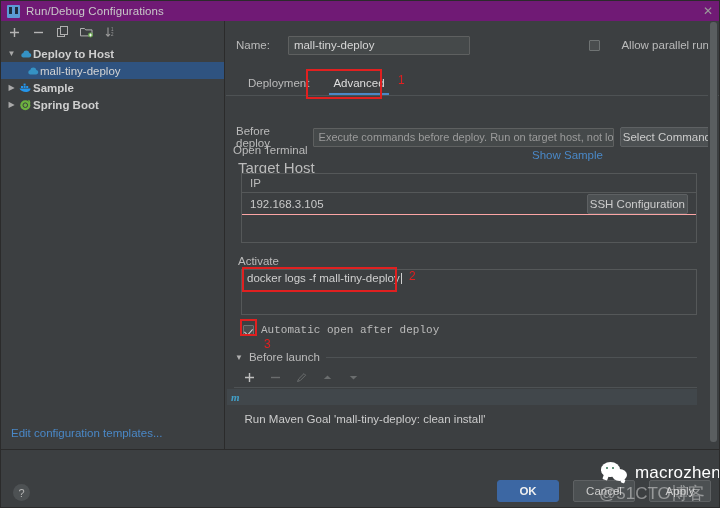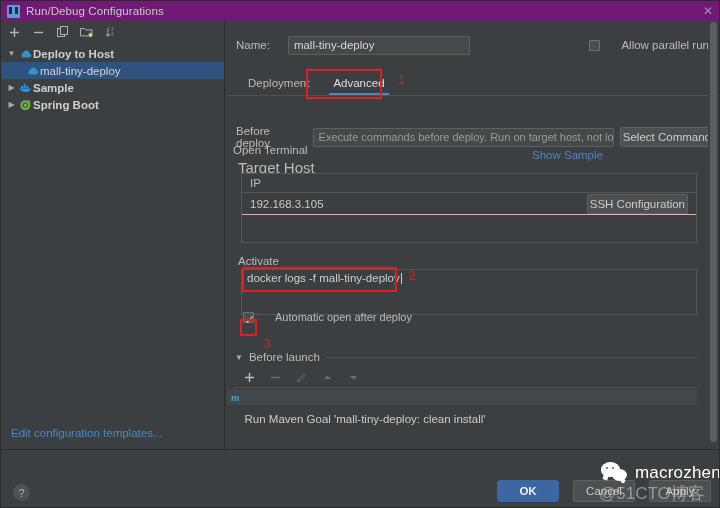--- a/index.html
+++ b/index.html
@@ -206,22 +206,22 @@
   }
   .command-text {
     padding: 2px 5px; font-size: 11.5px; color: #cfcfcf; white-space: nowrap;
   }
   .caret {
     display: inline-block; width: 1px; height: 11px;
     background: #cfcfcf; vertical-align: -2px; margin-left: 1px;
   }
 
   .auto-open {
-    position: absolute; left: 242px; top: 310px;
-    display: flex; align-items: center; gap: 21px;
+    position: absolute; left: 242px; top: 323px;
+    display: flex; align-items: center; gap: 7px; font-family: Liberation Mono, monospace;
   }
 
   
   .bl-header {
     position: absolute; left: 234px; top: 350px; width: 462px;
     display: flex; align-items: center; gap: 6px;
   }
   .bl-header .tri { color: #b0b0b0; font-size: 8px; }
   .bl-header .bl-title { font-size: 11.5px; color: #bbbbbb; }
   .bl-header .bl-line { flex: 1 1 auto; height: 1px; background: #4e5254; }

